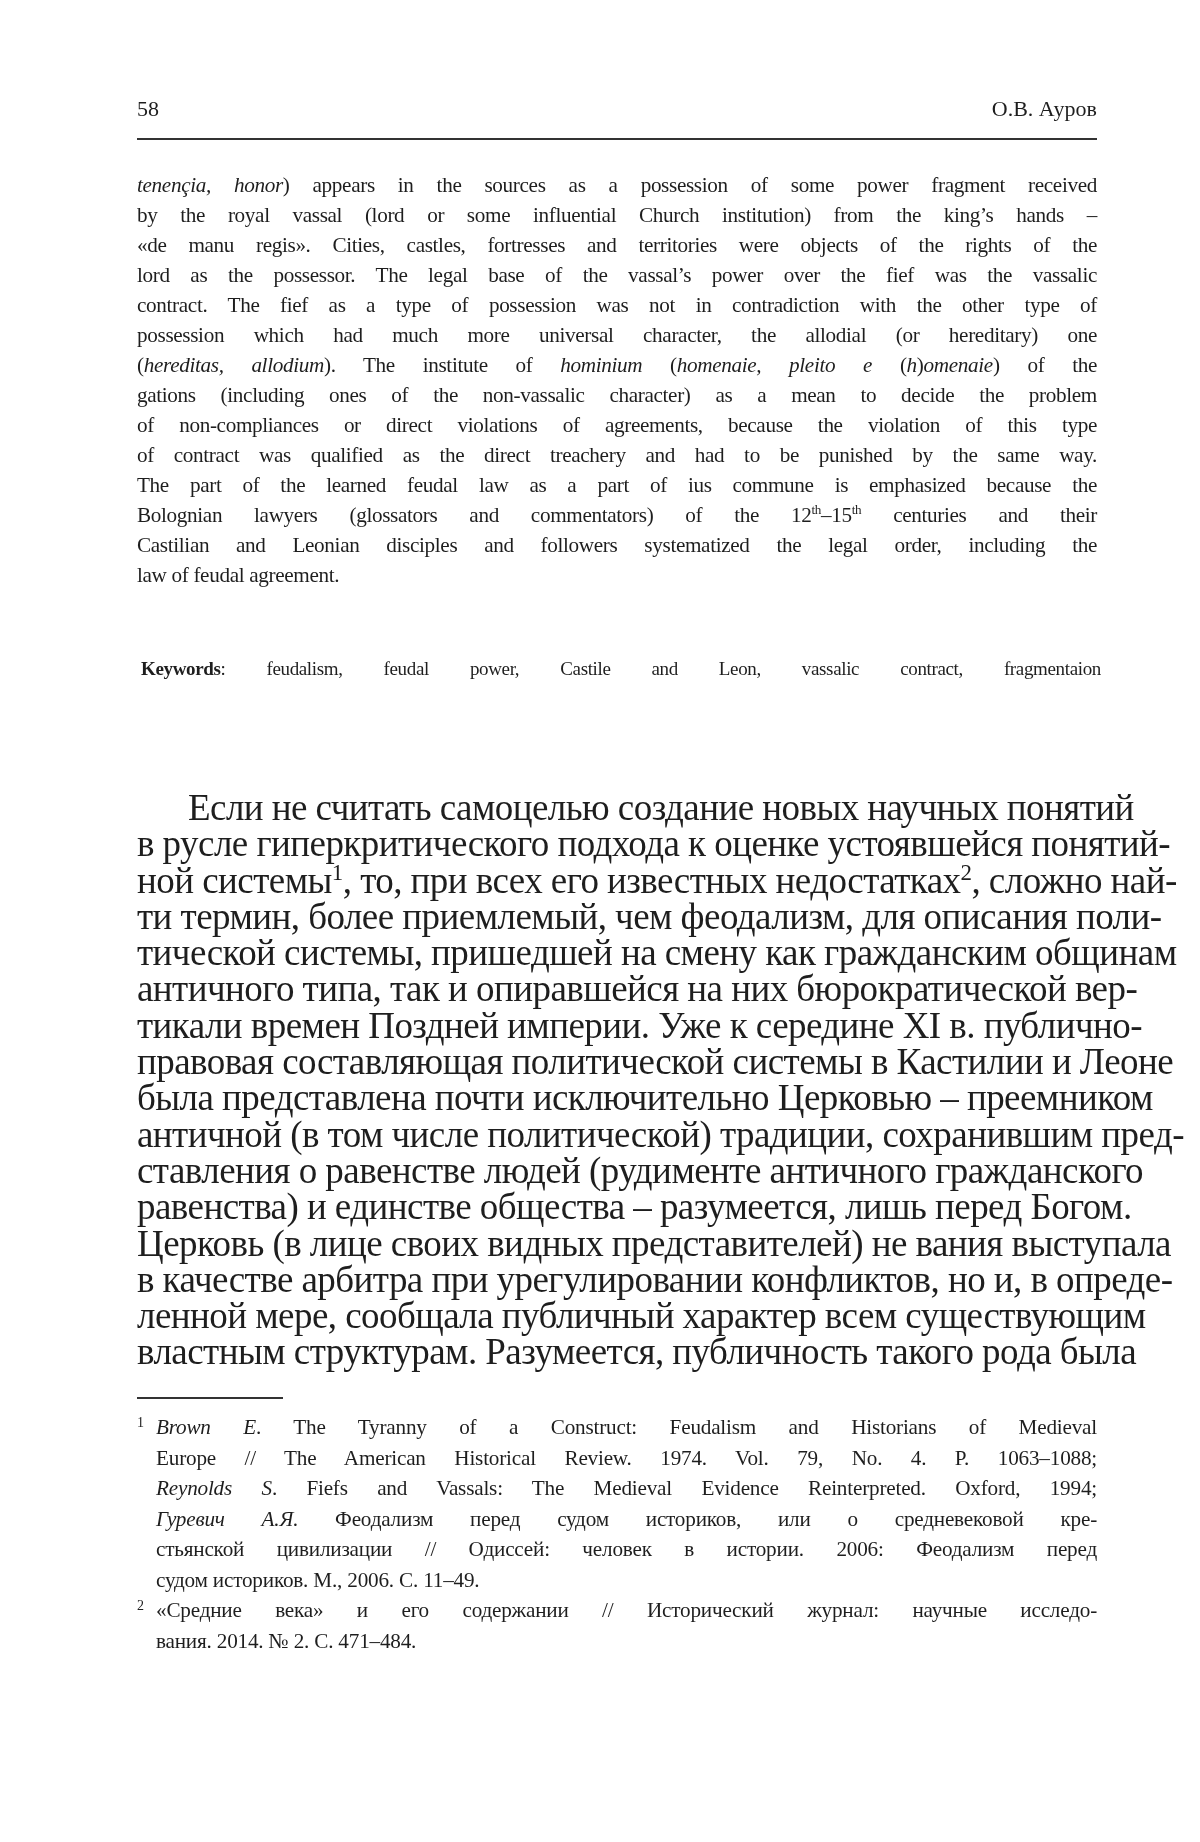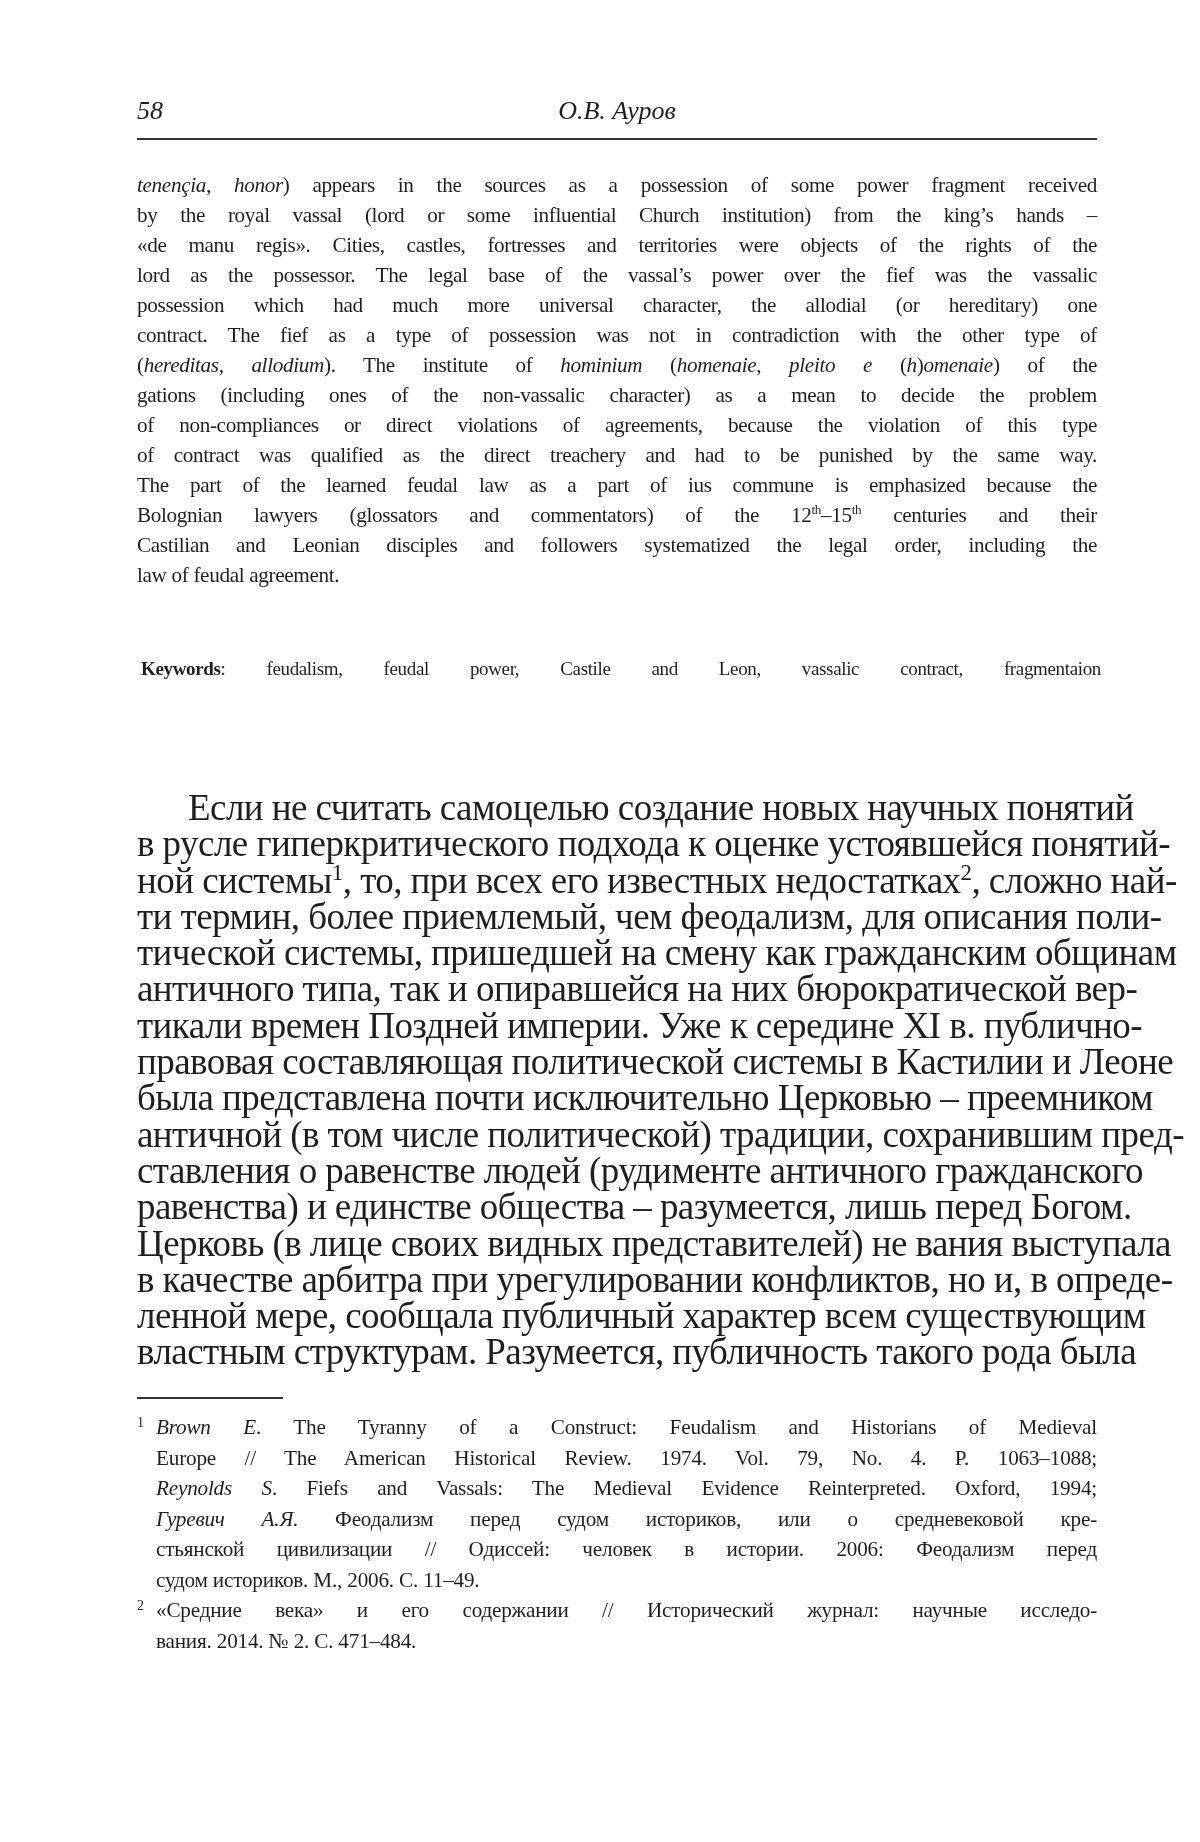--- a/index.html
+++ b/index.html
@@ -1,23 +1,23 @@
 <!DOCTYPE html>
 <html><head>
 <meta charset="utf-8">
 <style>
   html, body { margin: 0; padding: 0; background: #ffffff; }
   body { width: 1200px; height: 1842px; position: relative; overflow: hidden;
          font-family: "Liberation Serif", "DejaVu Serif", serif; color: #1e1e1e; }
   .page { position: absolute; left: 137px; top: 0; width: 960px; }
 
   .running-head { position: absolute; top: 96px; left: 0; width: 960px; height: 30px;
-                  font-style: italic; font-size: 26px; }
+                  font-size: 22px; }
   .running-head .pg { position: absolute; left: 0; top: 0; }
-  .running-head .author { position: absolute; left: 0; width: 960px; text-align: center; top: 0; }
+  .running-head .author { position: absolute; left: 0; width: 960px; text-align: right; top: 0; }
   .head-rule { position: absolute; top: 138px; left: 0; width: 960px; height: 0; border-top: 2px solid #333; }
 
   .line { display: block; white-space: nowrap; text-align: justify; text-align-last: justify; }
   .line.last { text-align-last: left; }
   .line.indent { text-indent: 51px; }
   sup { font-size: 62%; line-height: 0; vertical-align: super; }
   .it { font-style: italic; }
   .b { font-weight: bold; }
 
   .abstract { position: absolute; top: 170px; left: 0; width: 960px;
@@ -42,22 +42,22 @@
     <span class="pg">58</span>
     <span class="author">О.В. Ауров</span>
   </div>
   <div class="head-rule"></div>
 
   <div class="abstract" id="abstract">
       <span class="line"><span class="it">tenençia, honor</span><span>) appears in the sources as a possession of some power fragment received</span></span>
       <span class="line"><span>by the royal vassal (lord or some influential Church institution) from the king’s hands –</span></span>
       <span class="line"><span>«de manu regis». Cities, castles, fortresses and territories were objects of the rights of the</span></span>
       <span class="line"><span>lord as the possessor. The legal base of the vassal’s power over the fief was the vassalic</span></span>
+      <span class="line"><span>contract. The fief as a type of possession was not in contradiction with the other type of</span></span>
       <span class="line"><span>possession which had much more universal character, the allodial (or hereditary) one</span></span>
-      <span class="line"><span>contract. The fief as a type of possession was not in contradiction with the other type of</span></span>
       <span class="line"><span>(</span><span class="it">hereditas, allodium</span><span>). The institute of </span><span class="it">hominium</span><span> (</span><span class="it">homenaie, pleito e</span><span> (</span><span class="it">h</span><span>)</span><span class="it">omenaie</span><span>) of the</span></span>
       <span class="line"><span>gations (including ones of the non-vassalic character) as a mean to decide the problem</span></span>
       <span class="line"><span>of non-compliances or direct violations of agreements, because the violation of this type</span></span>
       <span class="line"><span>of contract was qualified as the direct treachery and had to be punished by the same way.</span></span>
       <span class="line"><span>The part of the learned feudal law as a part of ius commune is emphasized because the</span></span>
       <span class="line"><span>Bolognian lawyers (glossators and commentators) of the 12</span><sup>th</sup><span>–15</span><sup>th</sup><span> centuries and their</span></span>
       <span class="line"><span>Castilian and Leonian disciples and followers systematized the legal order, including the</span></span>
       <span class="line last"><span>law of feudal agreement.</span></span>
     </div>
   <div class="keywords" id="keywords">

